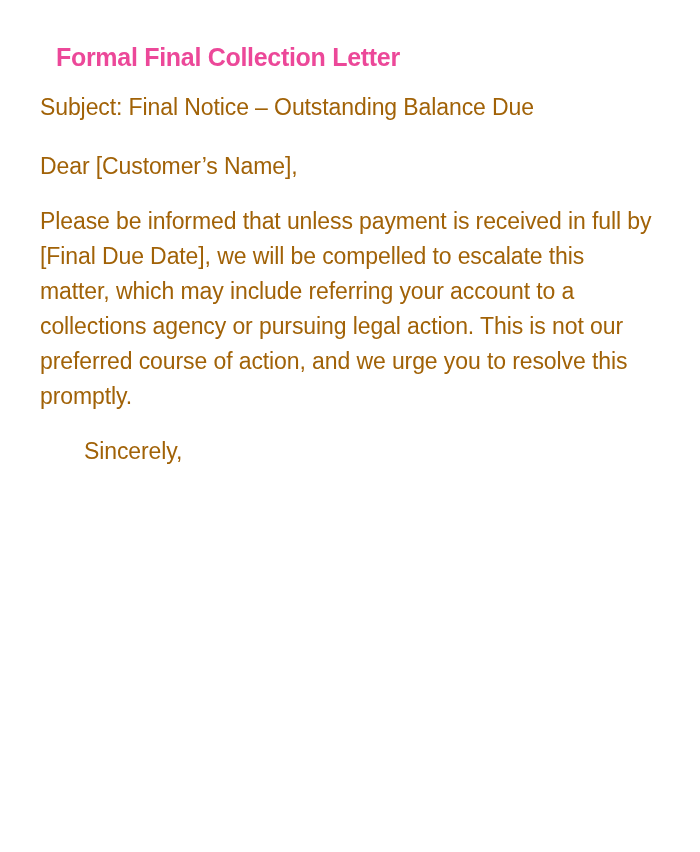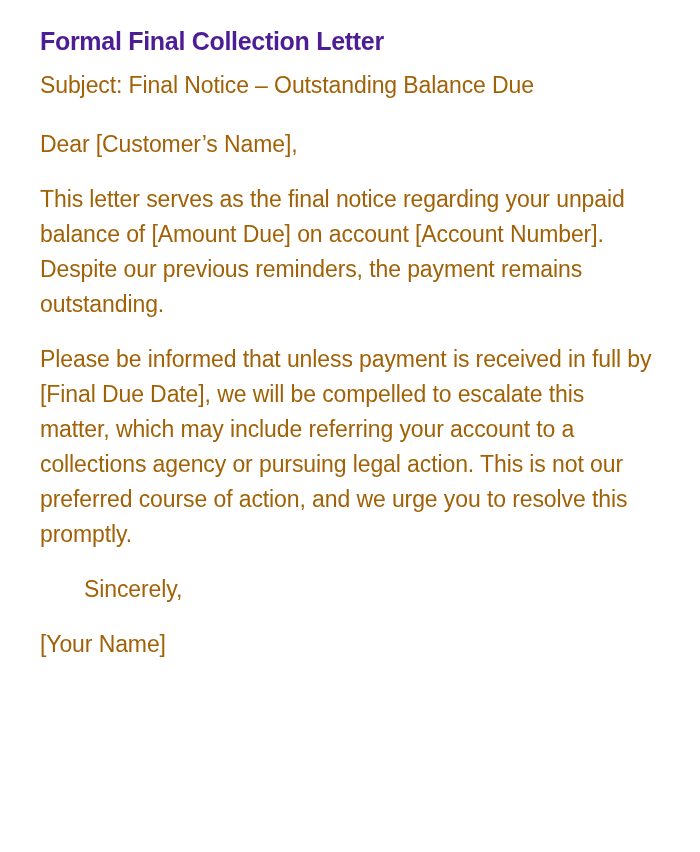--- a/index.html
+++ b/index.html
@@ -16,22 +16,22 @@
     }
     .page {
       position: relative;
       padding: 24px 40px 0 40px;
       box-sizing: border-box;
       width: 700px;
     }
     .title {
       font-size: 25px;
       font-weight: bold;
-      color: #4c1d95;
-      margin: 0;
+      color: #ec4899;
+      margin: 16px;
       line-height: 34px;
       letter-spacing: -0.3px;
     }
     .para {
       font-size: 23px;
       line-height: 35px;
       margin: 0;
       color: #a16207;
       letter-spacing: -0.1px;
     }
@@ -41,17 +41,15 @@
     .closing { margin-top: 20px; margin-left: 44px; }
     .sig { margin-top: 20px; }
   </style>
 </head>
 <body>
 
 <div class="page">
   <h1 class="title">Formal Final Collection Letter</h1>
   <p class="para subject">Subject: Final Notice – Outstanding Balance Due</p>
   <p class="para greeting">Dear [Customer’s Name],</p>
-  <p class="para body-p">This letter serves as the final notice regarding your unpaid balance of [Amount Due] on account [Account Number]. Despite our previous reminders, the payment remains outstanding.</p>
   <p class="para body-p">Please be informed that unless payment is received in full by [Final Due Date], we will be compelled to escalate this matter, which may include referring your account to a collections agency or pursuing legal action. This is not our preferred course of action, and we urge you to resolve this promptly.</p>
   <p class="para closing">Sincerely,</p>
-  <p class="para sig">[Your Name]</p>
 </div>
 
 </body></html>

